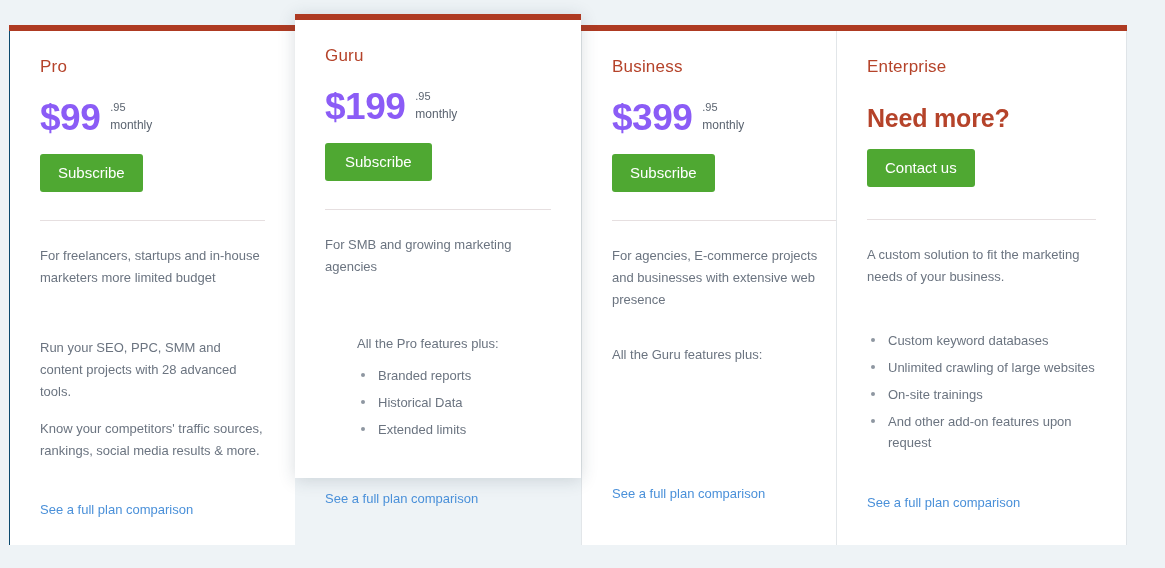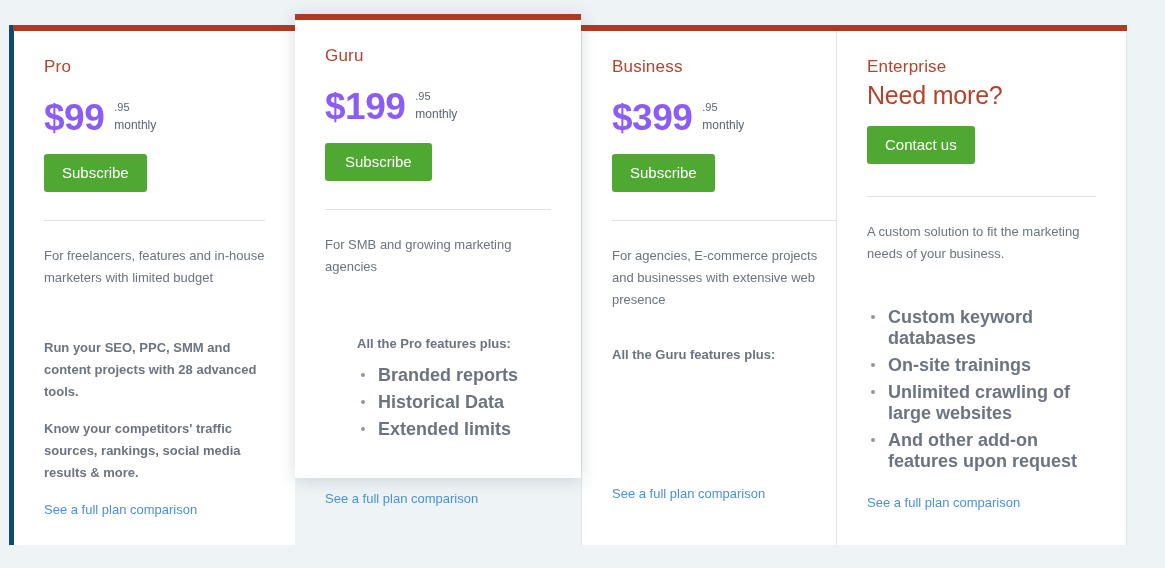--- a/index.html
+++ b/index.html
@@ -22,21 +22,21 @@
 
   
   .card {
     position: absolute;
     top: 25px;
     height: 520px;
     background: #ffffff;
     box-sizing: border-box;
     border-left: 1px solid #e2e6e9;
   }
-  .card.first { border-left: 5px solid #0c4a6e; }
+  .card.first { border-left: 1px solid #0c4a6e; }
   .card.last  { border-right: 1px solid #dfe4e8; }
 
   .card .topbar {
     position: absolute;
     left: -1px;
     right: -1px;
     top: 0;
     height: 6px;
     background: #ae3a22;
   }
@@ -102,23 +102,24 @@
   .price-period {
     font-size: 12px;
     color: #5b6470;
     line-height: 16px;
     margin-top: 3px;
   }
 
   
   .need-more {
     font-size: 25px;
-    font-weight: normal;
+    font-weight: bold;
     color: #b5432a;
     line-height: 40px;
+    margin-top: 23px;
     height: 48px;
     letter-spacing: -0.2px;
   }
 
   
   .cta {
     display: inline-block;
     background: #4fa832;
     color: #ffffff;
     font-size: 15px;
@@ -143,21 +144,20 @@
   
   .desc {
     font-size: 13px;
     line-height: 22px;
     color: #6b7480;
     margin-top: 24px;
     max-width: 232px;
   }
   .body-block {
     margin-top: 48px;
-    font-weight: bold;
   }
   .body-block .para {
     font-size: 13px;
     line-height: 22px;
     color: #6b7480;
     max-width: 232px;
     margin: 0 0 15px 0;
   }
   .body-block .para:last-child { margin-bottom: 0; }
 
@@ -167,21 +167,21 @@
     color: #6b7480;
     margin: 0 0 10px 0;
   }
   ul.features {
     list-style: none;
     margin: 0;
     padding: 0;
   }
   ul.features li {
     position: relative;
-    font-size: 18px;
+    font-size: 13px;
     line-height: 21px;
     color: #6b7480;
     padding-left: 21px;
     margin-bottom: 6px;
     max-width: 220px;
   }
   ul.features li .bullet {
     position: absolute;
     left: 4px;
     top: 8px;
@@ -216,21 +216,21 @@
         <span class="price-side">
           <span class="price-cents" style="display:block;">.95</span>
           <span class="price-period" style="display:block;">monthly</span>
         </span>
       </div>
 
       <button class="cta">Subscribe</button>
 
       <div class="divider"></div>
 
-      <div class="desc">For freelancers, features and in-house marketers with limited budget</div>
+      <div class="desc">For freelancers, startups and in-house marketers more limited budget</div>
 
       <div class="body-block">
         <p class="para">Run your SEO, PPC, SMM and content projects with 28 advanced tools.</p>
         <p class="para">Know your competitors' traffic sources, rankings, social media results &amp; more.</p>
       </div>
 
       <a class="plan-link" style="top:471px;">See a full plan comparison</a>
     </div>
   </div>
 
@@ -302,22 +302,22 @@
 
       <button class="cta" style="margin-top:3px;text-align:right;">Contact us</button>
 
       <div class="divider" style="margin-top:32px;"></div>
 
       <div class="desc">A custom solution to fit the marketing needs of your business.</div>
 
       <div class="body-block" style="margin-top:42px;">
         <ul class="features">
           <li><span class="bullet"></span><span>Custom keyword databases</span></li>
+          <li><span class="bullet"></span><span>Unlimited crawling of large websites</span></li>
           <li><span class="bullet"></span><span>On-site trainings</span></li>
-          <li><span class="bullet"></span><span>Unlimited crawling of large websites</span></li>
           <li><span class="bullet"></span><span>And other add-on features upon request</span></li>
         </ul>
       </div>
 
       <a class="plan-link" style="top:464px;">See a full plan comparison</a>
     </div>
   </div>
 
 </div>
 

